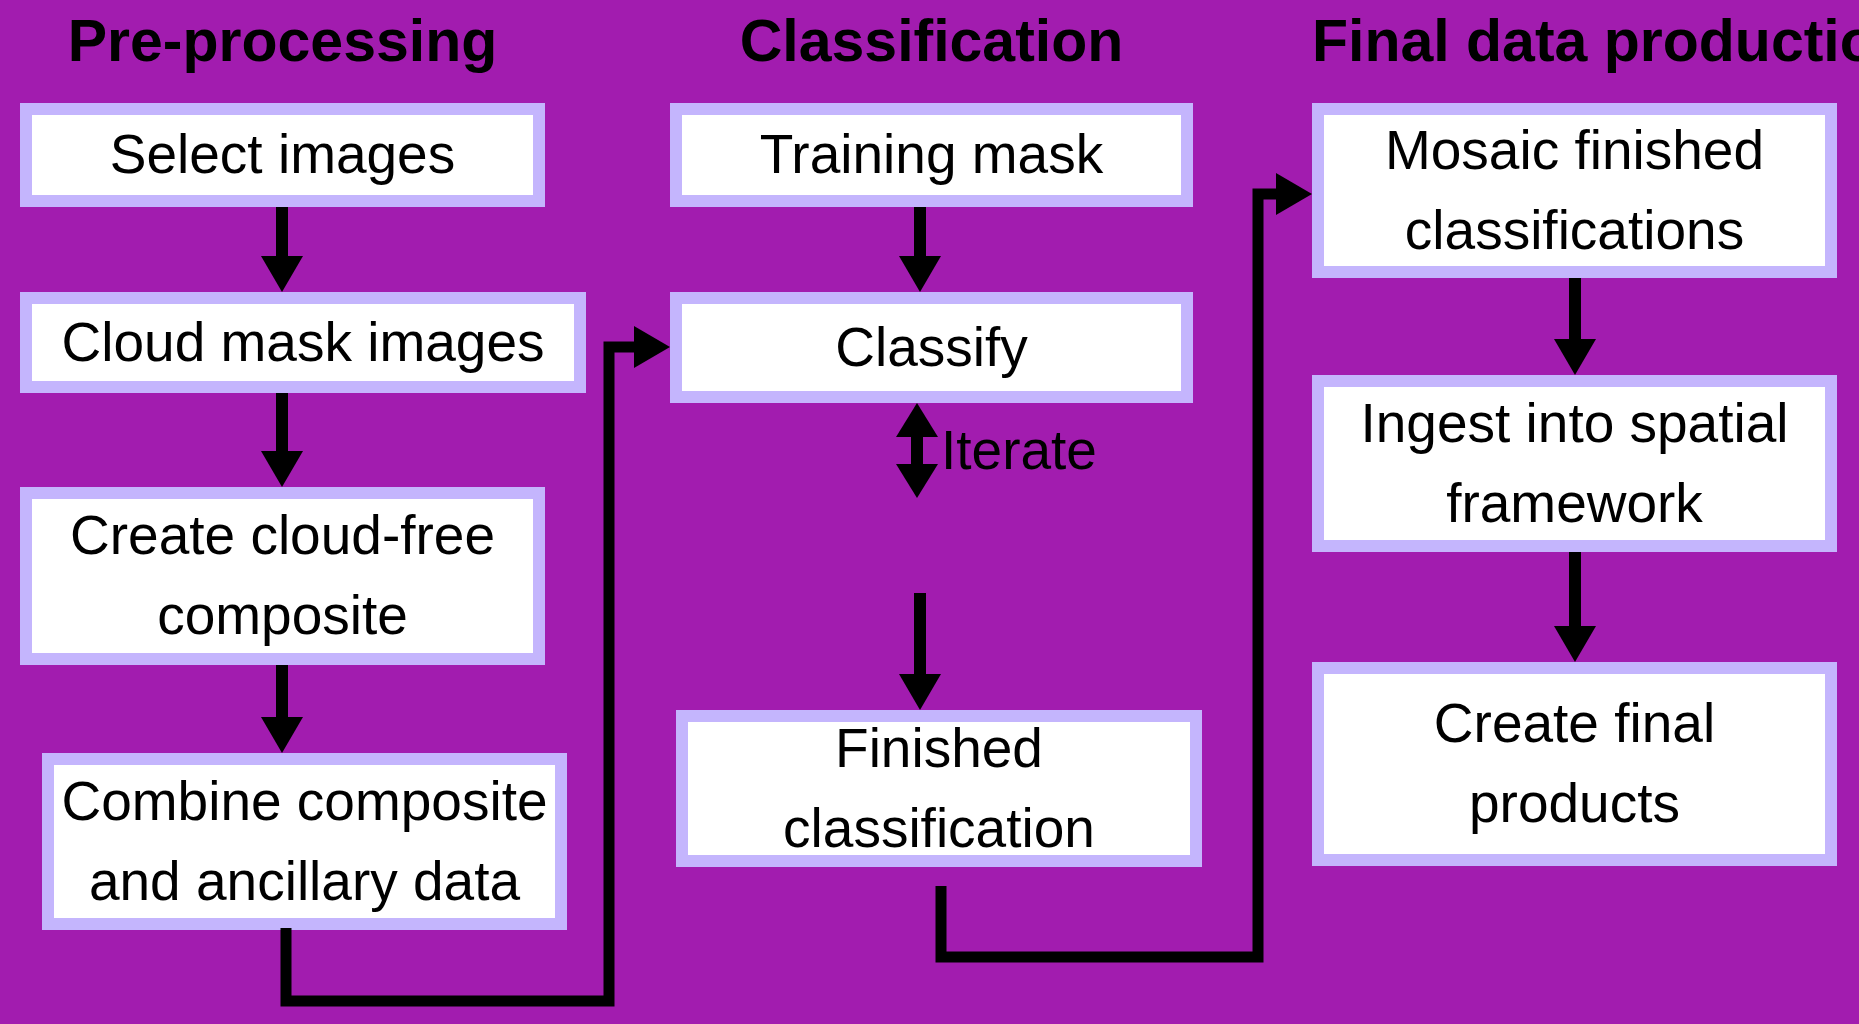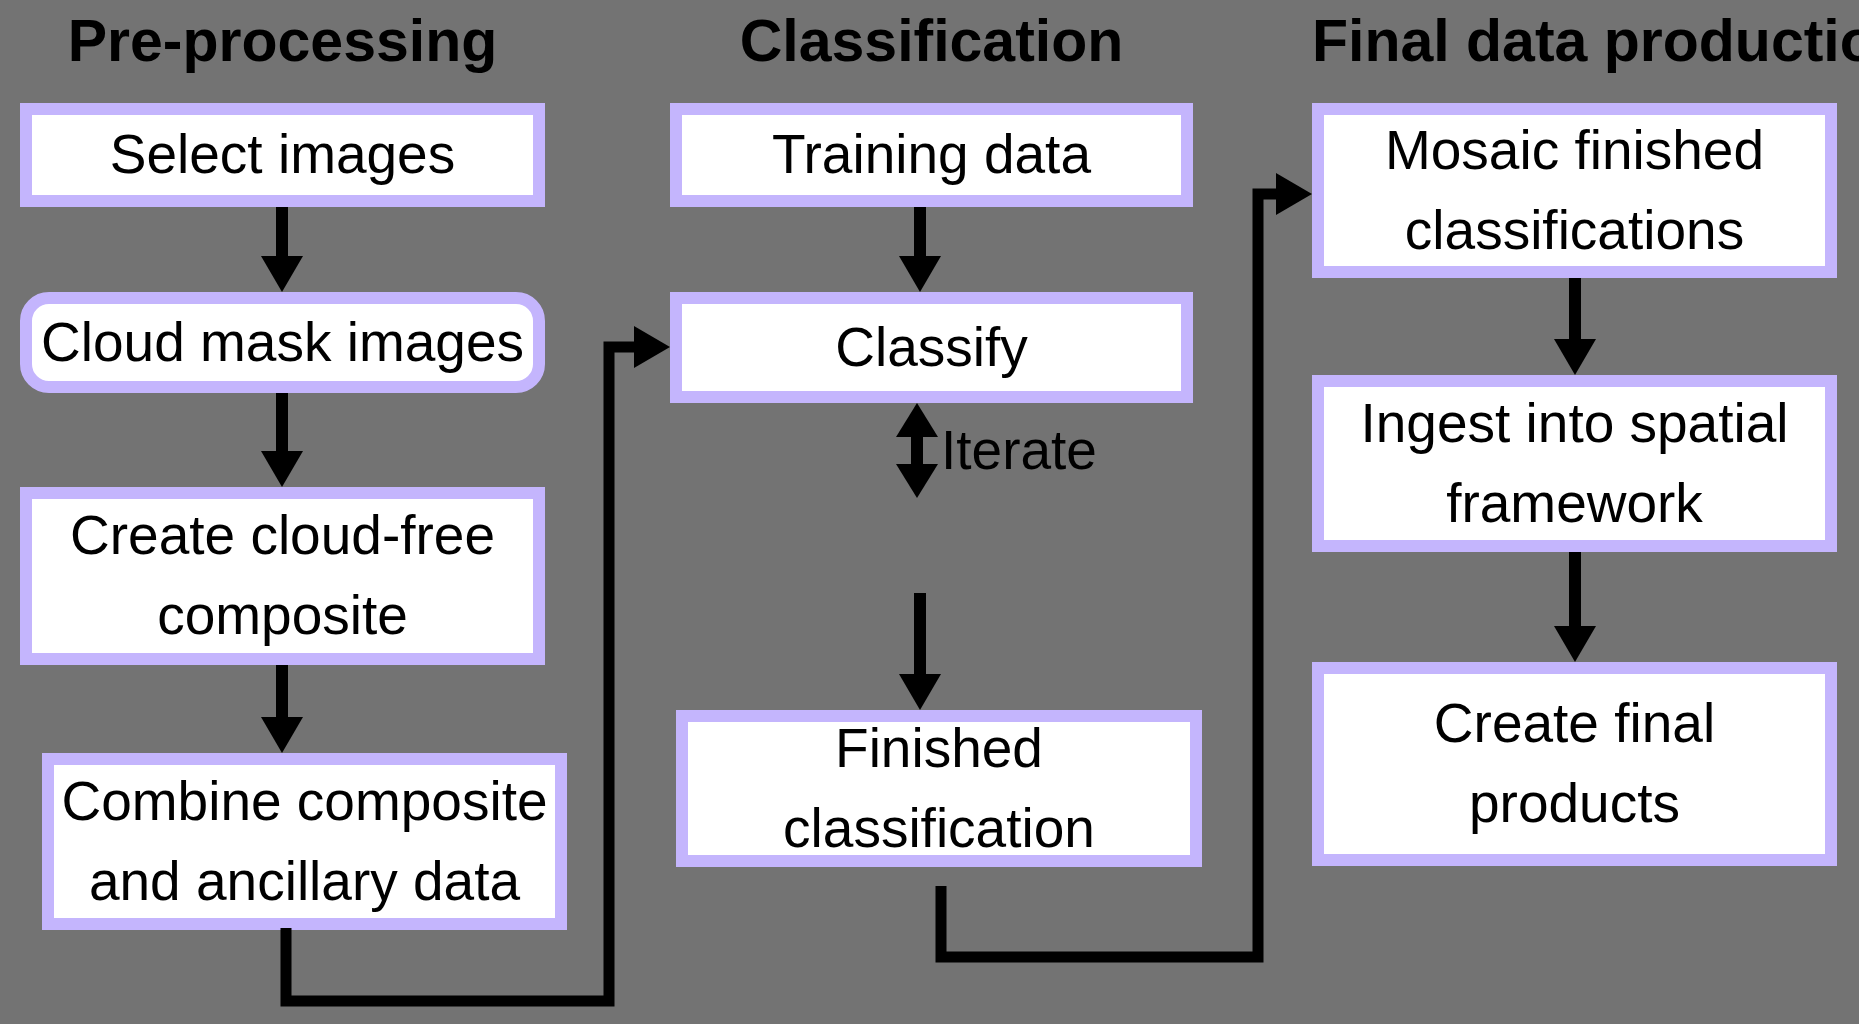--- a/index.html
+++ b/index.html
@@ -2,21 +2,21 @@
 <html><head>
 <meta charset="utf-8">
 <style>
   * { margin: 0; padding: 0; box-sizing: border-box; }
   html, body { background: #ffffff; }
   body { font-family: "Liberation Sans", "DejaVu Sans", sans-serif; }
   .canvas {
     position: relative;
     width: 1859px;
     height: 1024px;
-    background: #737373;
+    background: #a21caf;
     overflow: hidden;
   }
   .col-title {
     position: absolute;
     height: 70px;
     line-height: 70px;
     font-size: 59px;
     font-weight: bold;
     color: #000000;
     text-align: center;
@@ -57,32 +57,32 @@
 
 <div class="canvas">
 
   <div class="col-title" style="left:20px; top:6px; width:525px;">Pre-processing</div>
   <div class="col-title" style="left:670px; top:6px; width:523px;">Classification</div>
   <div class="col-title" style="left:1312px; top:6px; width:525px;">Final data production</div>
 
   <div class="node" style="left:20px; top:103px; width:525px; height:104px;">
     <span>Select images</span>
   </div>
-  <div class="node" style="left:20px; top:292px; width:525px; height:101px;border-radius:29px;">
+  <div class="node" style="left:20px; top:292px; width:566px; height:101px;">
     <span>Cloud mask images</span>
   </div>
   <div class="node" style="left:20px; top:487px; width:525px; height:178px;">
     <span>Create cloud-free composite</span>
   </div>
   <div class="node" style="left:20px; top:753px; width:525px; height:177px;margin-left:22px;">
     <span>Combine composite and ancillary data</span>
   </div>
 
   <div class="node" style="left:670px; top:103px; width:523px; height:104px;">
-    <span>Training data</span>
+    <span>Training mask</span>
   </div>
   <div class="node" style="left:670px; top:292px; width:523px; height:111px;">
     <span>Classify</span>
   </div>
   <div class="node" style="left:676px; top:710px; width:526px; height:157px;">
     <span>Finished classification</span>
   </div>
 
   <div class="node" style="left:1312px; top:103px; width:525px; height:175px;">
     <span>Mosaic finished classifications</span>

